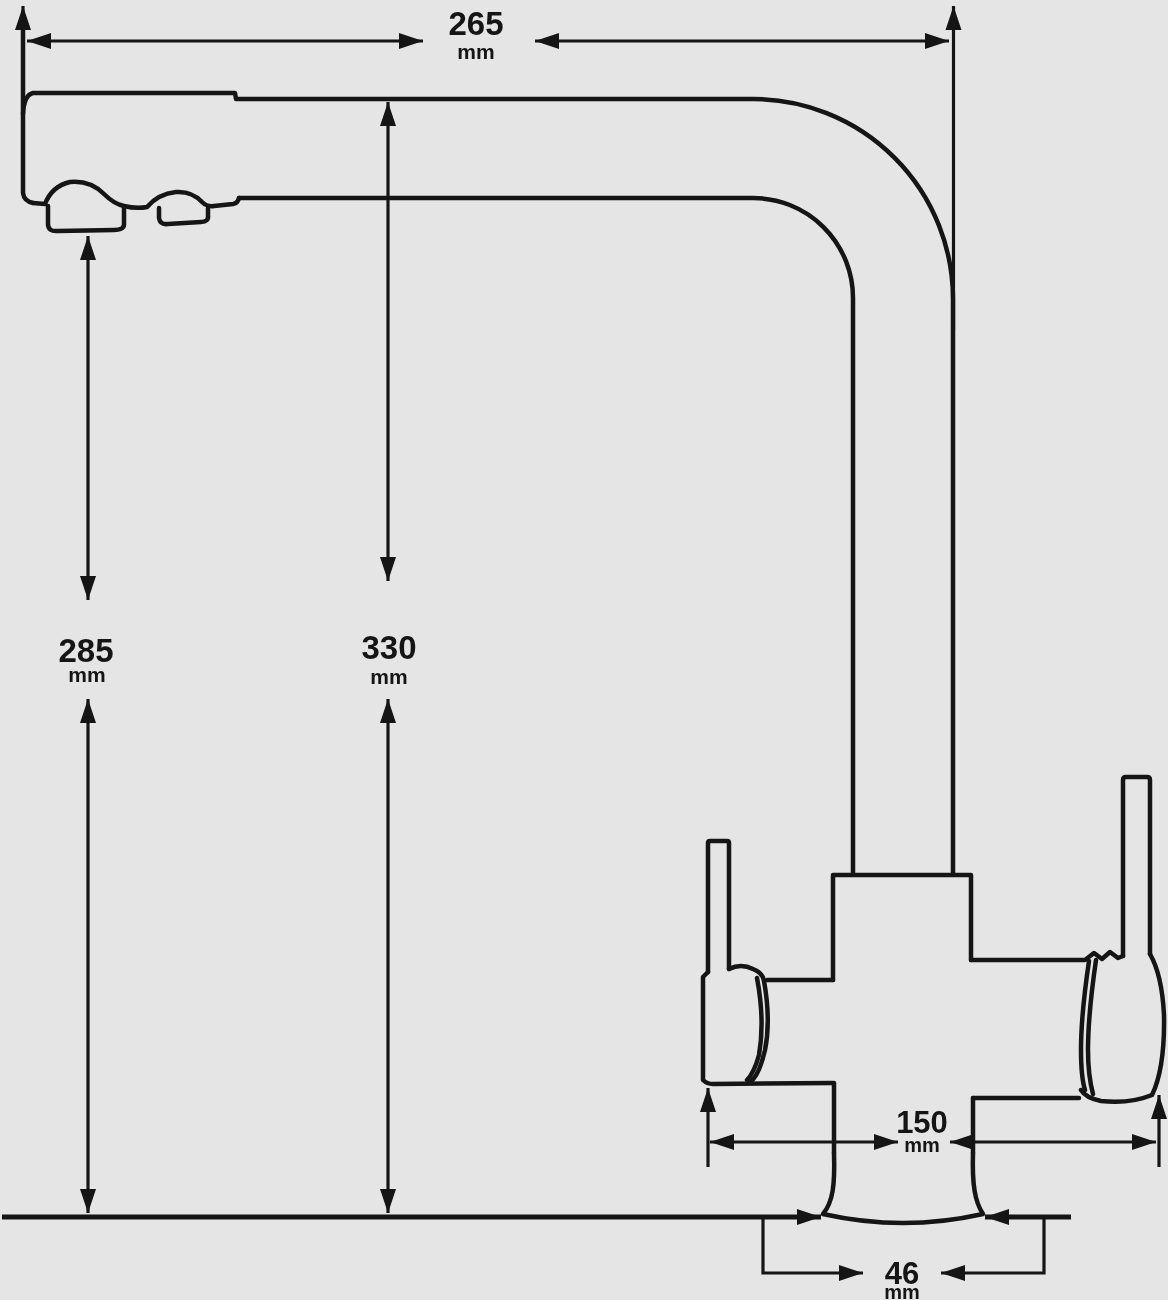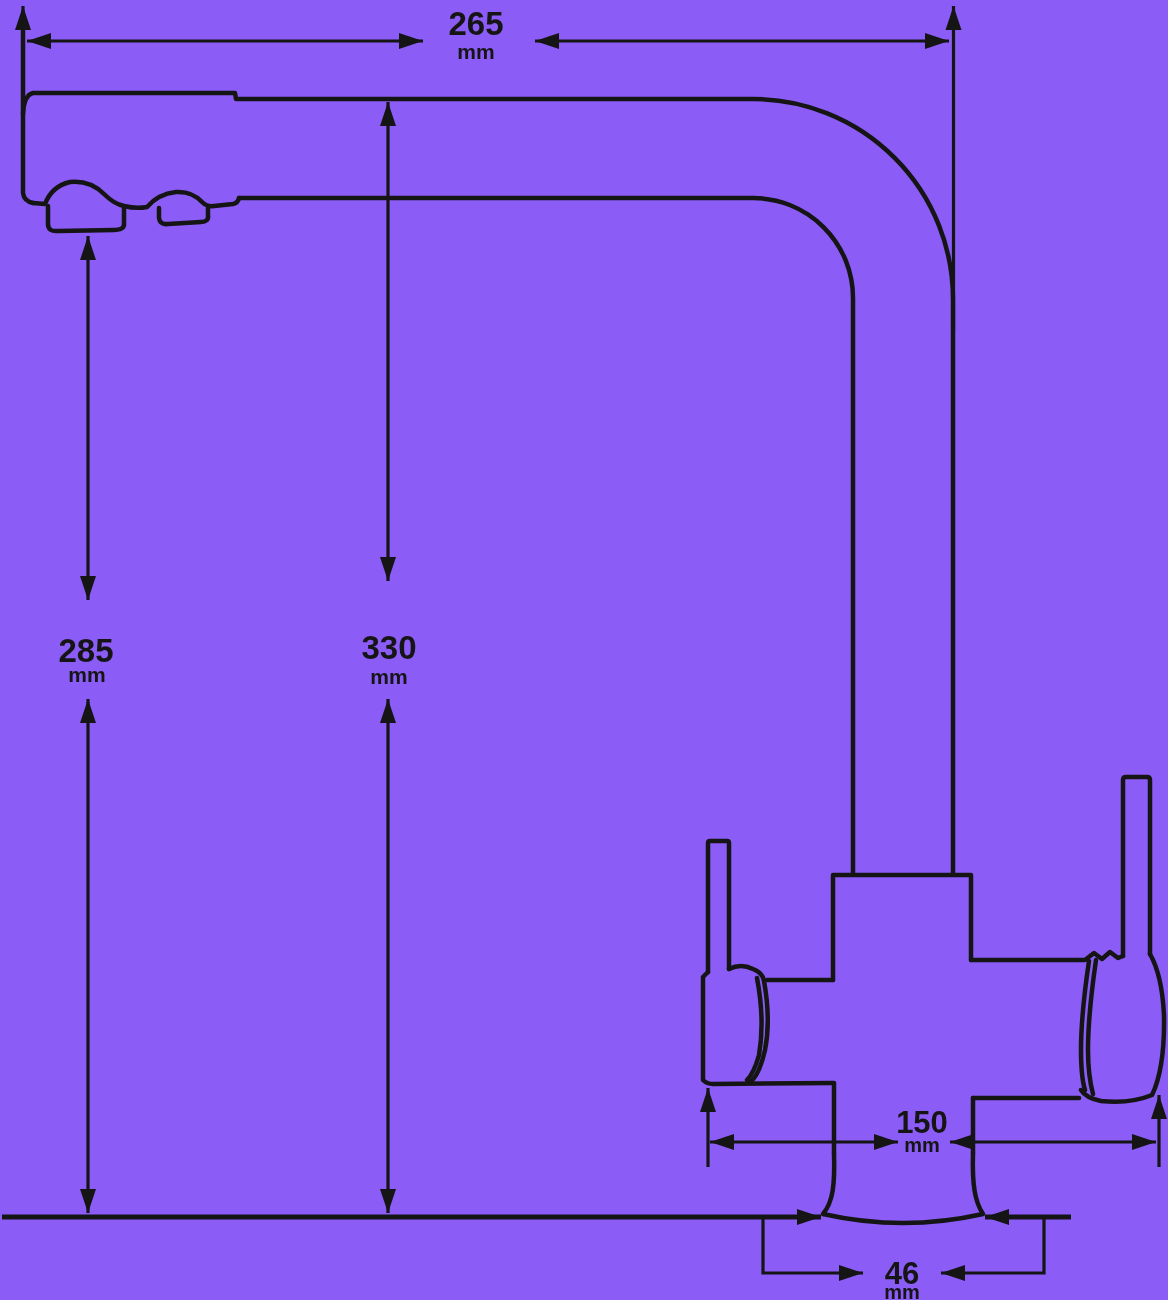--- a/index.html
+++ b/index.html
@@ -1,19 +1,19 @@
 <!DOCTYPE html>
 <html><head>
 <meta charset="utf-8">
 <style>
   html,body{margin:0;padding:0;background:#ffffff;}
   .canvas{
     position:relative;
     width:1168px;height:1300px;
-    background:#8b5cf6;
+    background:#e5e5e5;
     overflow:hidden;
     font-family:"Liberation Sans", sans-serif;
   }
   svg{position:absolute;left:0;top:0;}
   .outline{fill:none;stroke:#151515;stroke-width:4.5;stroke-linecap:round;stroke-linejoin:round;}
   .dim{fill:none;stroke:#151515;stroke-width:3.2;stroke-linecap:butt;}
   .counter{fill:none;stroke:#151515;stroke-width:5;stroke-linecap:butt;}
   .dim-value{fill:#151515;font-weight:bold;font-size:33px;text-anchor:middle;}
   .dim-unit{fill:#151515;font-weight:bold;font-size:21px;text-anchor:middle;}
   .dim-value.small{font-size:31px;}

